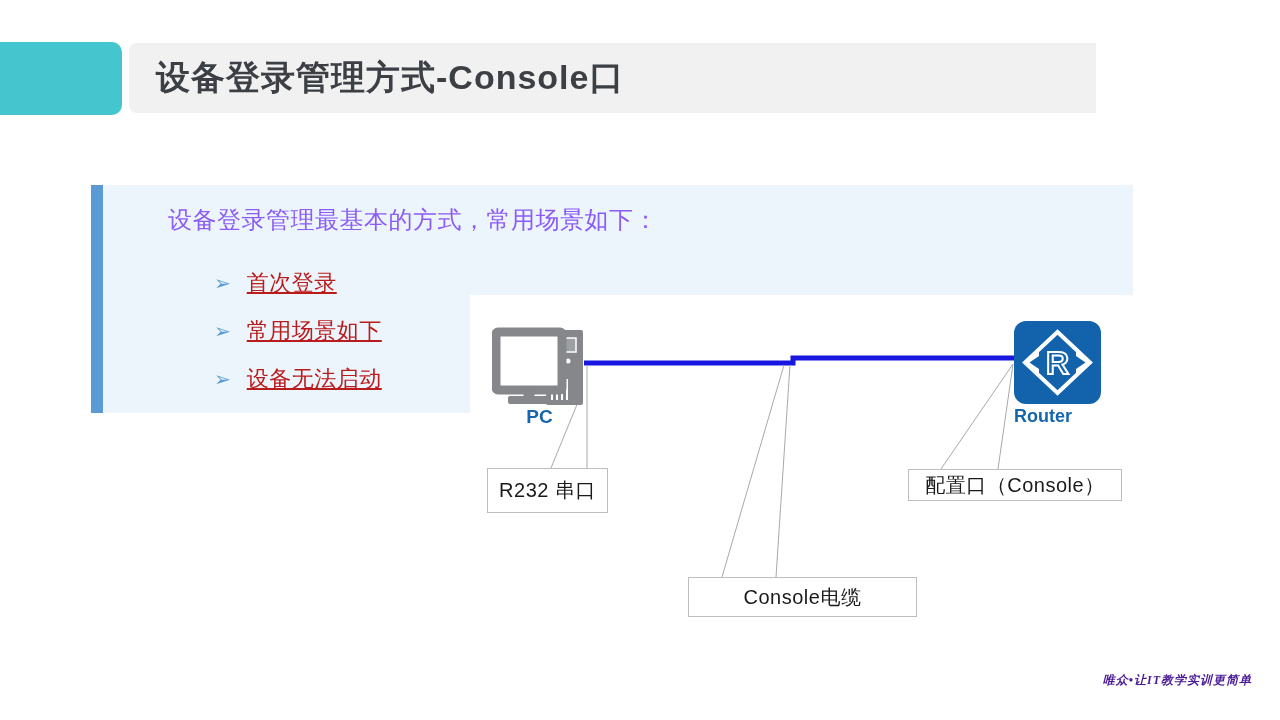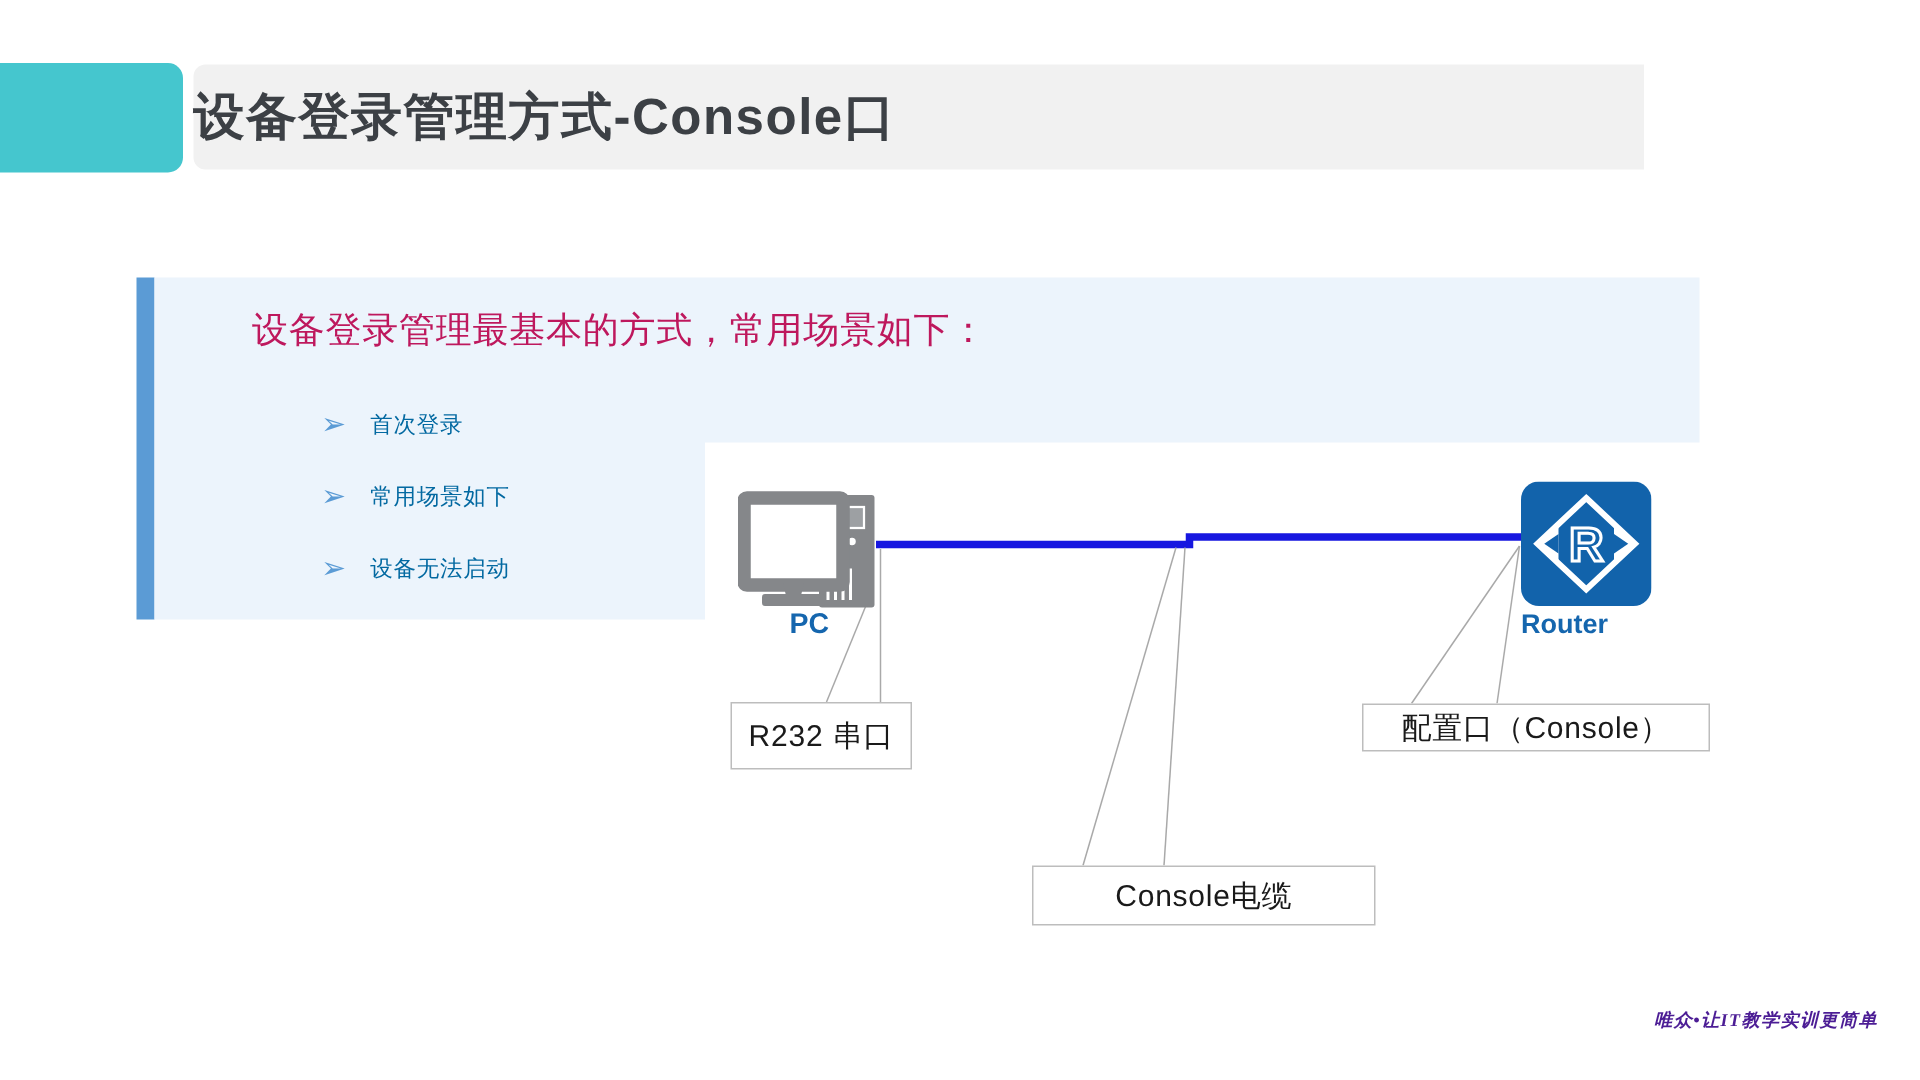--- a/index.html
+++ b/index.html
@@ -8,56 +8,56 @@
     overflow:hidden;font-family:"Liberation Sans","DejaVu Sans",sans-serif;
   }
   
   .teal-block{
     position:absolute;left:0;top:42px;width:122px;height:73px;
     background:#45c6ce;border-radius:0 10px 10px 0;
   }
   .header-bar{
     position:absolute;left:129px;top:43px;width:967px;height:70px;
     background:#f1f1f1;border-radius:8px 0 0 8px;
-    display:flex;align-items:center;box-sizing:border-box;
+    display:flex;align-items:center;padding-left:27px;box-sizing:border-box;
   }
   .page-title{
     font-size:34px;font-weight:700;color:#3c4045;letter-spacing:1px;
   }
   
   .accent-bar{position:absolute;left:91px;top:185px;width:12px;height:228px;background:#5b9bd5;}
   .panel-left{position:absolute;left:103px;top:185px;width:367px;height:228px;background:#ecf4fc;}
   .panel-top{position:absolute;left:470px;top:185px;width:663px;height:110px;background:#ecf4fc;}
   .intro-text{
-    position:absolute;left:168px;top:204px;font-size:24px;color:#be185d;letter-spacing:0.5px;
+    position:absolute;left:168px;top:204px;font-size:24px;color:#8b5cf6;letter-spacing:0.5px;
   }
   .bullet-list{position:absolute;left:214px;top:266px;}
   .bullet-row{display:flex;align-items:center;height:34px;margin-bottom:14px;}
   .bullet-marker{color:#5b9bd5;font-size:20px;margin-right:16px;line-height:1;}
-  .bullet-label{font-size:15px;color:#0369a1;letter-spacing:0.5px;}
+  .bullet-label{font-size:22px;color:#b91c1c;letter-spacing:0.5px;text-decoration:underline;}
   
   .diagram-overlay{position:absolute;left:0;top:0;width:1280px;height:720px;pointer-events:none;}
   .pc-icon{position:absolute;left:492px;top:327px;width:95px;height:80px;}
   .router-icon{position:absolute;left:1014px;top:321px;width:87px;height:83px;}
   .pc-label{
     position:absolute;left:492px;top:406px;width:95px;text-align:center;
     font-size:19px;font-weight:700;color:#1566ae;
   }
   .router-label{
     position:absolute;left:1014px;top:406px;width:87px;text-align:left;
     font-size:18px;font-weight:700;color:#1566ae;
   }
   .callout-box{
     position:absolute;background:#fff;border:1px solid #bdbdbd;
     display:flex;align-items:center;justify-content:center;
     font-size:20px;color:#1a1a1a;box-sizing:border-box;letter-spacing:0.5px;
   }
   .box-serial{left:487px;top:468px;width:121px;height:45px;}
   .box-cable{left:688px;top:577px;width:229px;height:40px;}
-  .box-console{left:908px;top:469px;width:232px;height:32px;}
+  .box-console{left:908px;top:469px;width:214px;height:32px;}
   
   .footer-brand{
     position:absolute;right:28px;top:672px;
     font-family:Liberation Serif, serif;font-style:italic;
     font-size:12px;font-weight:700;color:#4c1d95;letter-spacing:1px;
   }
 </style>
 </head>
 <body>
 

